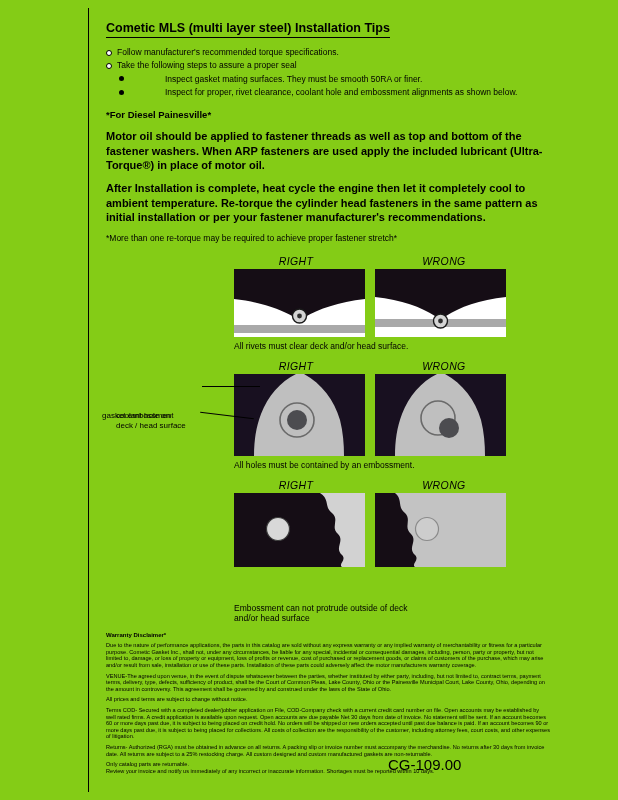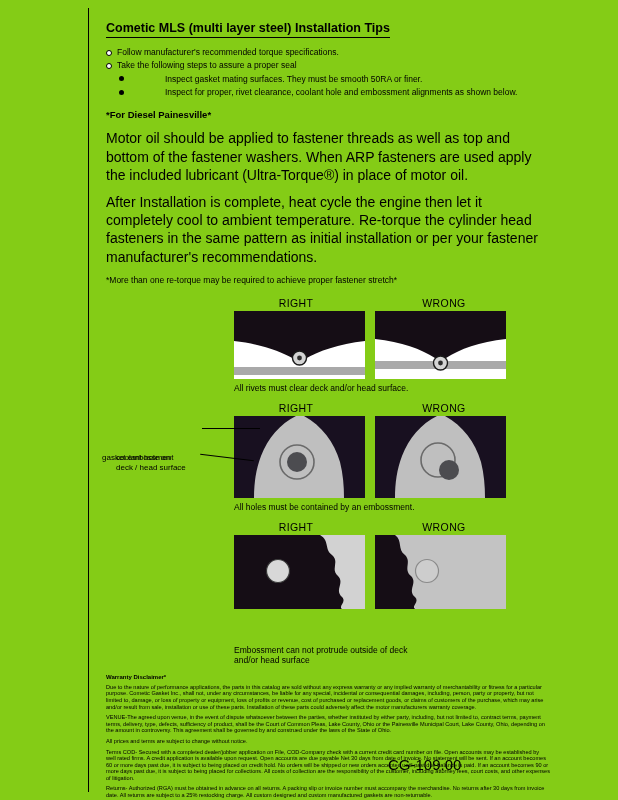--- a/index.html
+++ b/index.html
@@ -7,25 +7,25 @@
   .page{position:relative;width:618px;height:800px;background:#84cc16;overflow:hidden;}
   .vline{position:absolute;left:88px;top:8px;width:1px;height:784px;background:#000;}
   .content{position:absolute;left:106px;top:18px;width:446px;}
   .title{display:inline-block;font-size:12.5px;font-weight:bold;border-bottom:1.5px solid #000;padding-bottom:2px;margin:0 0 9px 0;}
   .bullets{margin-bottom:12px;}
   .b1{display:flex;align-items:flex-start;margin-bottom:3px;font-size:8.5px;line-height:1.22;}
   .o-dot{flex:none;width:4px;height:4px;border:1px solid #000;border-radius:50%;margin:2.5px 5px 0 0;background:#fff;}
   .b2{display:flex;align-items:flex-start;margin-left:13px;margin-bottom:3px;font-size:8.5px;line-height:1.22;gap:36px;}
   .f-dot{flex:none;width:5px;height:5px;background:#000;border-radius:50%;margin:2.5px 5px 0 0;}
   .diesel-h{font-size:9.5px;font-weight:bold;margin:0 0 9px 0;}
-  .para{font-size:14px;line-height:1.3;margin:0 0 9px 0;width:440px;}
+  .para{font-size:11px;line-height:1.3;margin:0 0 9px 0;width:440px;font-weight:bold;}
   .note{font-size:8.5px;margin:3px 0 12px 0;}
   .diagrams{margin-left:128px;width:272px;}
   .drow{position:relative;margin-bottom:4px;}
-  .dlabels{display:flex;gap:24px;}
+  .dlabels{display:flex;gap:24px;font-style:italic;}
   .dlab{width:131px;text-align:center;font-size:10.5px;letter-spacing:0.4px;margin-bottom:2px;}
   .dimgs{display:flex;gap:10px;}
   .dimg{width:131px;display:block;}
   .dcap{font-size:8.5px;margin-top:4px;margin-bottom:9px;}
   .pre{white-space:pre-line;margin-top:36px;}
   .callout{position:absolute;font-size:8px;line-height:1.25;text-align:left;}
   .c1{left:-118px;top:15px;width:95px;}
   .c2{left:-132px;top:51px;width:100px;}
   .cline{position:absolute;height:1px;background:#000;}
   .cl1{left:-32px;top:26px;width:58px;}

